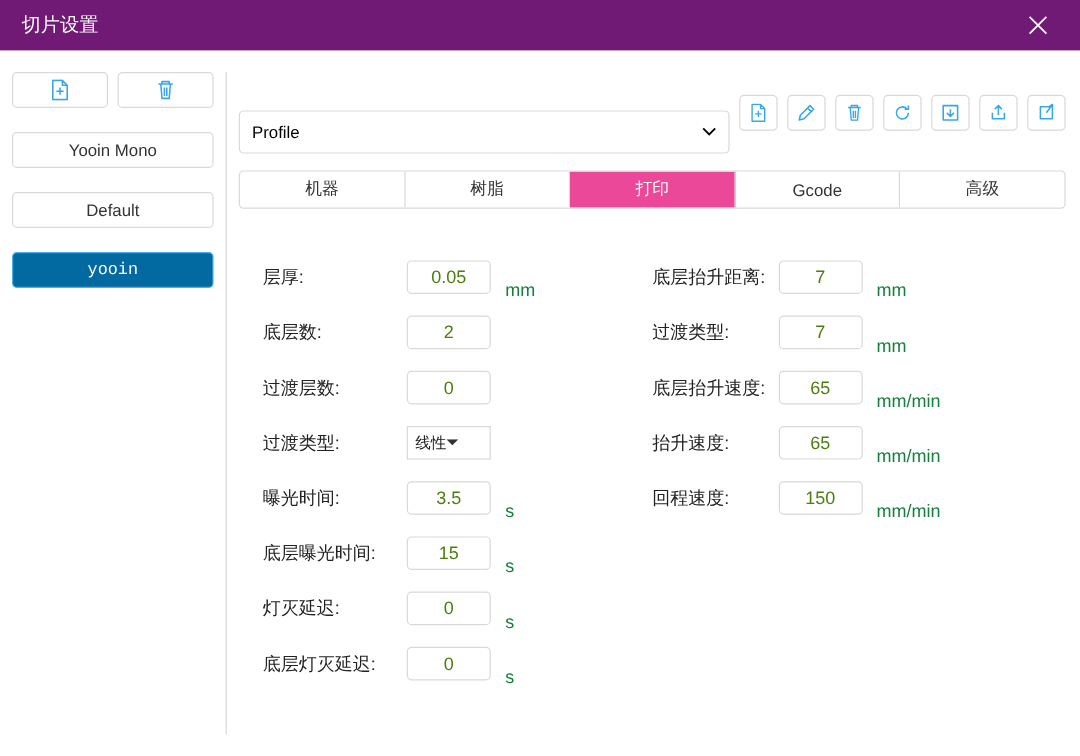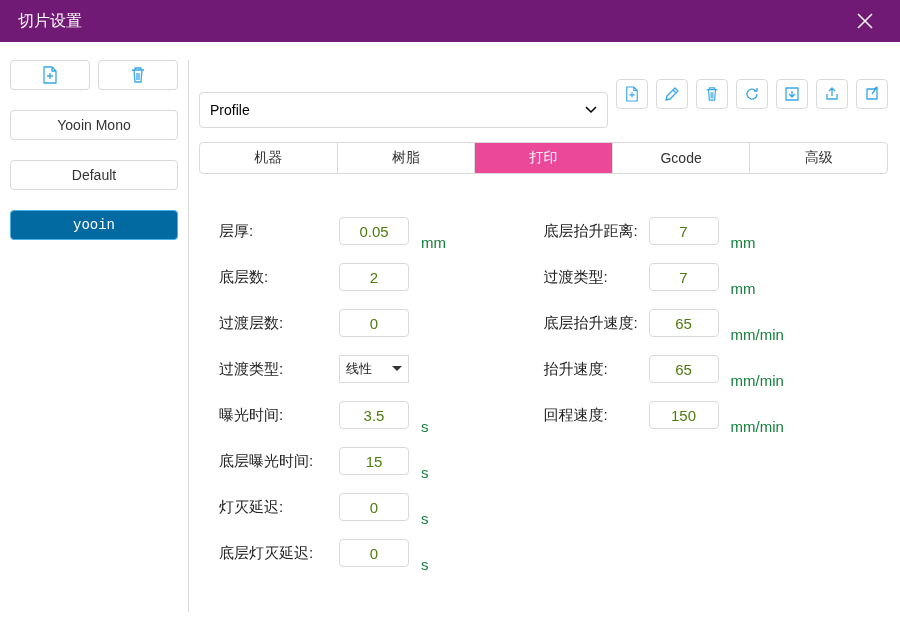--- a/index.html
+++ b/index.html
@@ -165,21 +165,20 @@
     .val-select {
       width: 70px;
       height: 28px;
       border: 1px solid #d9d9d9;
       border-radius: 0;
       font-size: 13px;
       color: #222;
       padding-left: 6px;
       display:flex;
       align-items:center;
-      justify-content:space-between;
       padding-right:6px;
       cursor:pointer;
     }
     .unit {
       margin-left: 12px;
       font-size: 15px;
       color: #15803d;
       margin-top: 22px;
     }
     .form-col.right .label { width: 105px; }

